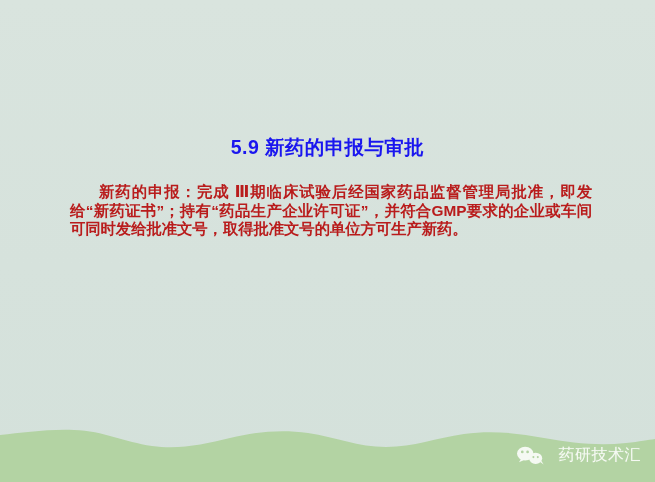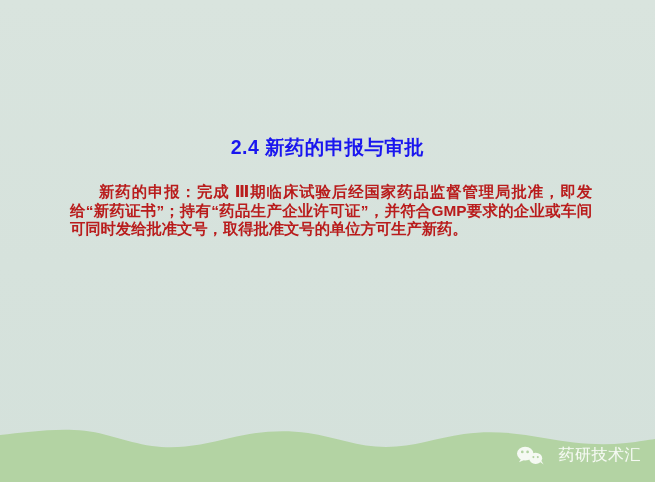--- a/index.html
+++ b/index.html
@@ -104,21 +104,21 @@
              C 180,28 204,22 230,16
              C 256,10 280,7 308,11
              C 336,15 358,25 386,25
              C 414,25 436,16 464,12
              C 492,8 516,11 544,16
              C 572,21 598,24 626,21
              C 640,19.5 648,18 655,17
              L 655,60 L 0,60 Z"></path>
   </svg>
 
-  <div id="title">2.4 新药的申报与审批</div>
+  <div id="title">5.9 新药的申报与审批</div>
 
   <div id="body-text">新药的申报：完成 Ⅲ期临床试验后经国家药品监督管理局批准，即发给“新药证书”；持有“药品生产企业许可证”，并符合GMP要求的企业或车间可同时发给批准文号，取得批准文号的单位方可生产新药。</div>
 
   <div id="watermark">
     <svg class="wm-logo" width="30" height="20" viewBox="0 0 30 20" aria-hidden="true">
 
       <ellipse cx="10.2" cy="7.6" rx="8.2" ry="6.9" fill="#ffffff"></ellipse>
       <path d="M6.2,12.6 L4.0,16.2 L8.6,14.2 Z" fill="#ffffff"></path>
       <circle cx="7.3" cy="5.9" r="1.35" fill="#b3d3a3"></circle>
       <circle cx="12.6" cy="5.9" r="1.35" fill="#b3d3a3"></circle>

